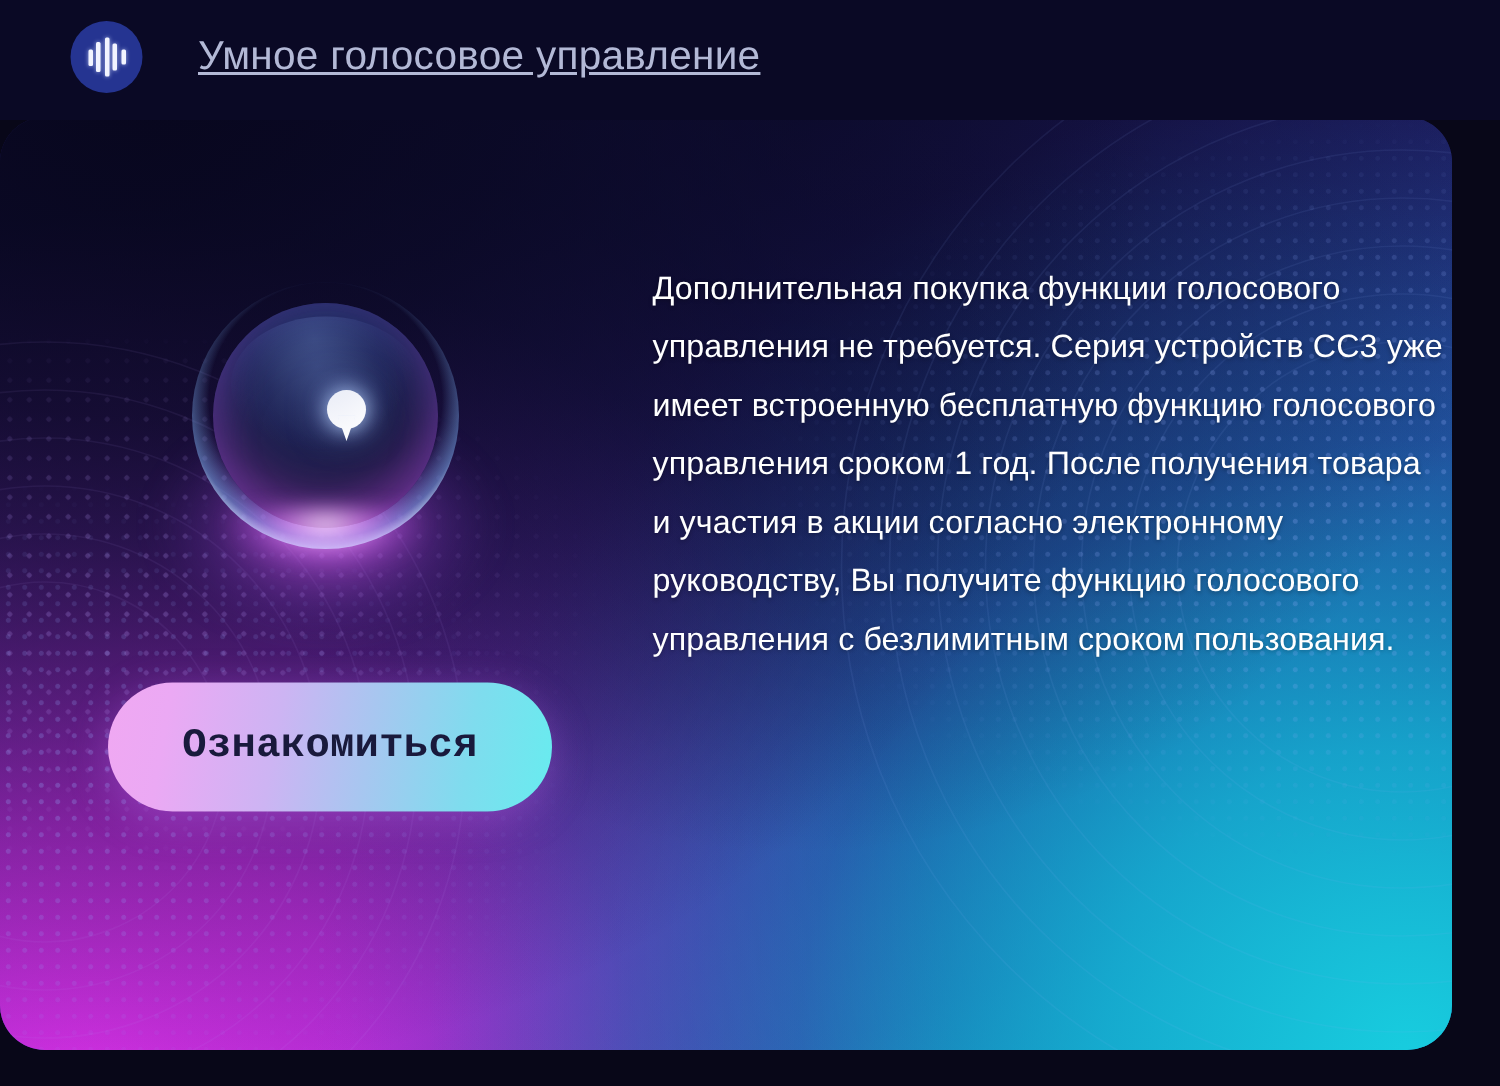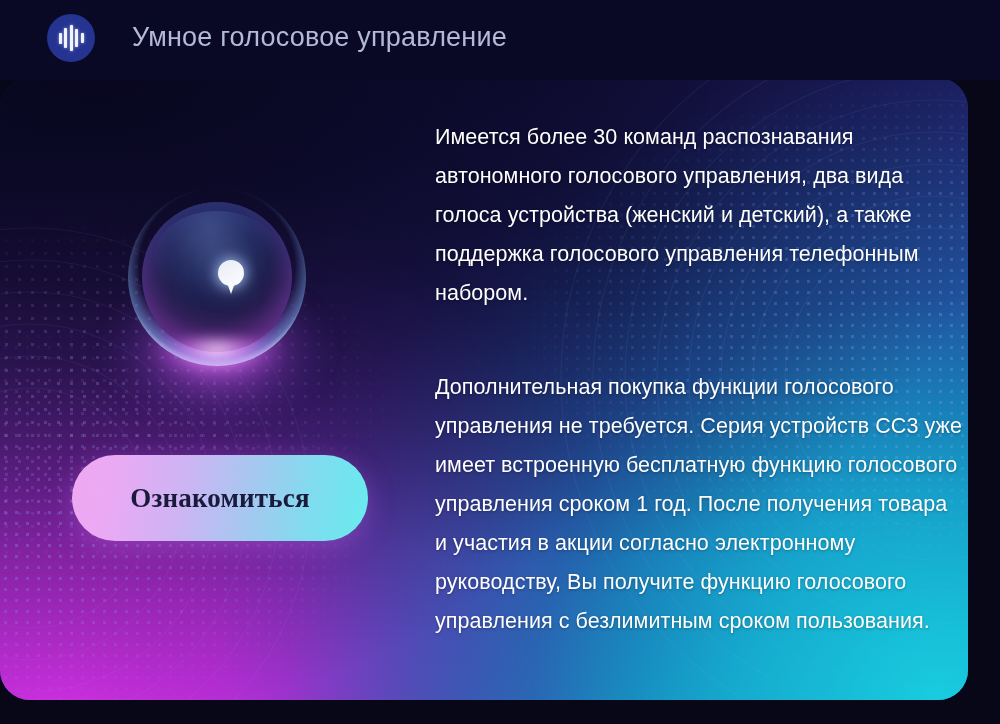--- a/index.html
+++ b/index.html
@@ -37,20 +37,21 @@
   #brand-icon .b2{height:20px;}
   #brand-icon .b3{height:26px;}
   #brand-icon .b4{height:18px;}
   #brand-icon .b5{height:10px;}
 
   #header-title{
     position:absolute; left:132px; top:22px;
     font-size:27px; font-weight:400;
     color:#b3b9d6; letter-spacing:.2px;
     white-space:nowrap;
+    text-decoration:underline;
   }
 
   
   #card{
     position:absolute; left:0; top:78px;
     width:968px; height:622px;
     border-radius:30px;
     overflow:hidden;
     background:#15134a;
   }
@@ -164,21 +165,21 @@
 
   
   #cta-button{
     position:absolute; left:72px; top:377px;
     width:296px; height:86px;
     border-radius:43px;
     border:none; cursor:pointer;
     background:linear-gradient(100deg, #f0a8f2 0%, #eba9f4 14%, #cdb4f3 38%, #a8c6f0 58%, #7fdcee 80%, #67ecef 100%);
     box-shadow:0 6px 26px rgba(190,110,240,.35);
     display:flex; align-items:center; justify-content:center;
-    font-family:Liberation Serif, serif;
+    font-family:Liberation Mono, monospace;
   }
   #cta-label{
     font-size:27px; font-weight:700; color:#191a3c; letter-spacing:.2px;
     white-space:nowrap;
   }
 
   
   #text-col{
     position:absolute; left:435px; top:40px; width:530px;
   }
@@ -237,21 +238,20 @@
         </div>
       </div>
       <div id="orb-ring-bottom-glow"></div>
     </div>
 
     <button id="cta-button">
       <span id="cta-label">Ознакомиться</span>
     </button>
 
     <div id="text-col">
-      <p class="para" id="para-1">Имеется более 30 команд распознавания автономного голосового управления, два вида голоса устройства (женский и детский), а также поддержка голосового управления телефонным набором.</p>
       <p class="para" id="para-2">Дополнительная покупка функции голосового управления не требуется. Серия устройств CC3 уже имеет встроенную бесплатную функцию голосового управления сроком 1 год. После получения товара и участия в акции согласно электронному руководству, Вы получите функцию голосового управления с безлимитным сроком пользования.</p>
     </div>
   </div>
 
   <div id="header">
     <div id="header-inner">
       <div id="brand-icon">
         <span class="bar b1"></span>
         <span class="bar b2"></span>
         <span class="bar b3"></span>

